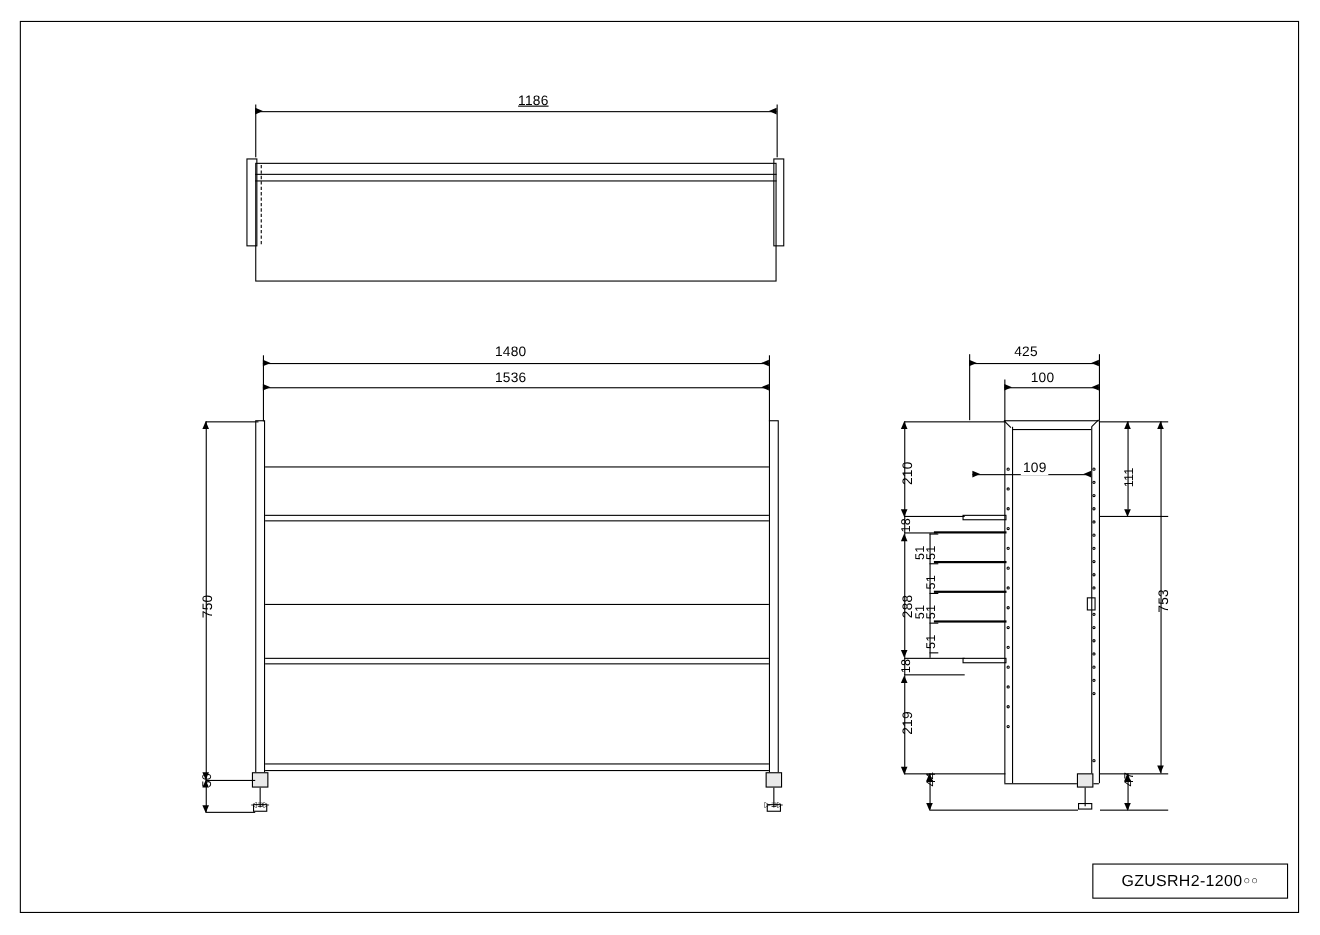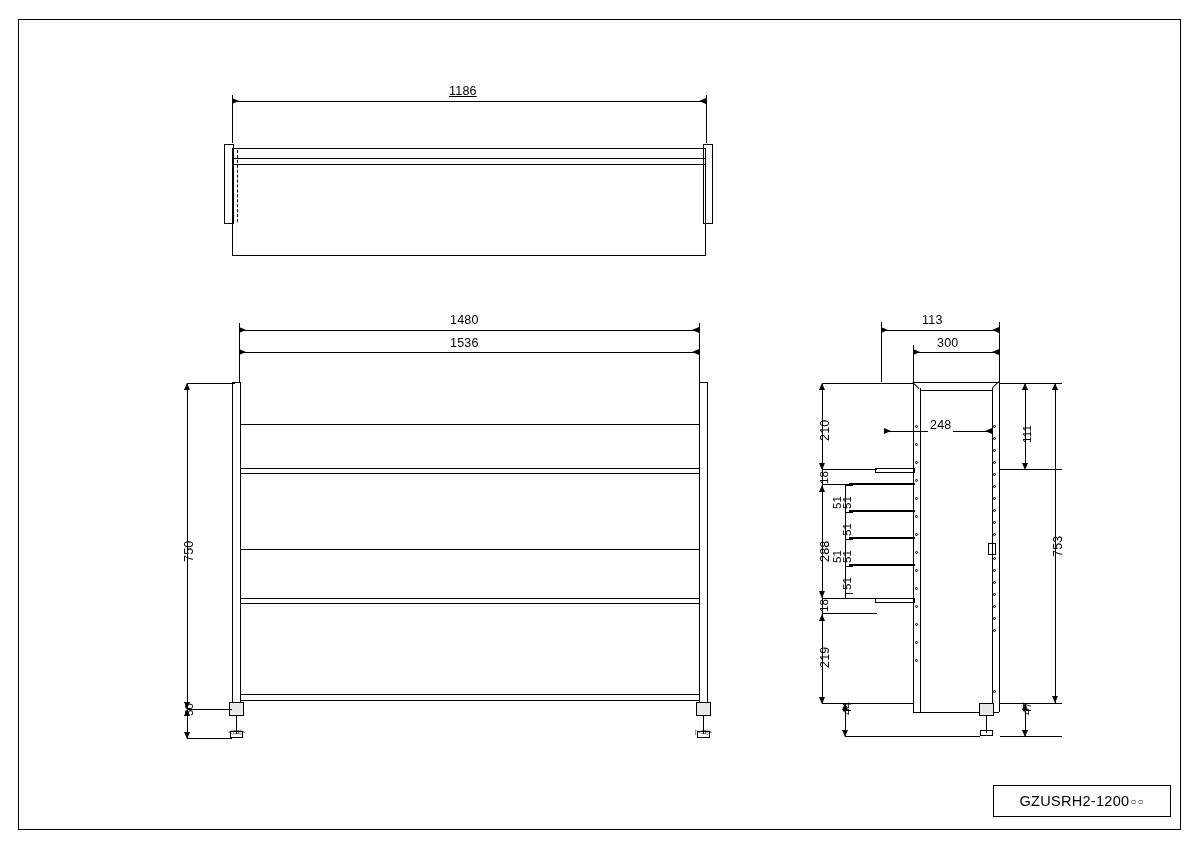--- a/index.html
+++ b/index.html
@@ -120,21 +120,21 @@
 <div id="sheet">
   <div class="frame"></div>
 
   <div>
 
     <div class="ln hl" style="left:232px; top:101px; width:474px;"></div>
     <div class="arrowR" style="left:232px; top:98px;"></div>
     <div class="arrowL" style="left:699px; top:98px;"></div>
     <div class="tick" style="left:232px; top:95px; height:48px;"></div>
     <div class="tick" style="left:706px; top:95px; height:48px;"></div>
-    <div class="dim-txt" style="left:449px; top:84px;text-decoration:underline;">1186</div>
+    <div class="dim-txt" style="left:471px; top:84px;text-decoration:underline;">1186</div>
 
     <div class="box" style="left:232px; top:148px; width:474px; height:108px;"></div>
     <div class="ln hl" style="left:232px; top:158px; width:474px;"></div>
     <div class="ln hl" style="left:232px; top:164px; width:474px;"></div>
 
     <div class="box" style="left:224px; top:144px; width:10px; height:80px;"></div>
     <div class="dashed-v" style="left:237px; top:150px; height:72px;"></div>
 
     <div class="box" style="left:703px; top:144px; width:10px; height:80px;"></div>
   </div>
@@ -191,27 +191,27 @@
     <div class="dim-txt vert small" style="left:183px; top:716px;">50</div>
   </div>
 
   <div>
 
     <div class="ln hl" style="left:881px; top:330px; width:118px;"></div>
     <div class="arrowR" style="left:881px; top:327px;"></div>
     <div class="arrowL" style="left:992px; top:327px;"></div>
     <div class="tick" style="left:881px; top:322px; height:60px;"></div>
     <div class="tick" style="left:999px; top:322px; height:60px;"></div>
-    <div class="dim-txt" style="left:922px; top:313px;">113</div>
+    <div class="dim-txt" style="left:922px; top:313px;">425</div>
 
     <div class="ln hl" style="left:913px; top:352px; width:86px;"></div>
     <div class="arrowR" style="left:913px; top:349px;"></div>
     <div class="arrowL" style="left:992px; top:349px;"></div>
     <div class="tick" style="left:913px; top:345px; height:38px;"></div>
-    <div class="dim-txt" style="left:937px; top:336px;">300</div>
+    <div class="dim-txt" style="left:937px; top:336px;">100</div>
 
     <div class="ln hl" style="left:913px; top:382px; width:86px;"></div>
     <div class="ln hl" style="left:920px; top:390px; width:72px;"></div>
     <div class="ln" style="left:913px; top:382px; width:9px; height:1px; transform:rotate(45deg); transform-origin:left top;"></div>
     <div class="ln" style="left:999px; top:382px; width:9px; height:1px; transform:rotate(135deg); transform-origin:left top;"></div>
 
     <div class="ln vl" style="left:913px; top:382px; height:330px;"></div>
     <div class="ln vl" style="left:920px; top:388px; height:324px;"></div>
 
     <div class="ln vl" style="left:992px; top:388px; height:324px;"></div>
@@ -257,21 +257,21 @@
     <div class="box" style="left:875px; top:468px; width:40px; height:5px;"></div>
     <div class="box" style="left:849px; top:483px; width:66px; height:2px;"></div>
     <div class="box" style="left:849px; top:510px; width:66px; height:2px;"></div>
     <div class="box" style="left:849px; top:537px; width:66px; height:2px;"></div>
     <div class="box" style="left:849px; top:564px; width:66px; height:2px;"></div>
     <div class="box" style="left:875px; top:598px; width:40px; height:5px;"></div>
 
     <div class="ln hl" style="left:884px; top:431px; width:108px;"></div>
     <div class="arrowR" style="left:884px; top:428px;"></div>
     <div class="arrowL" style="left:985px; top:428px;"></div>
-    <div class="dim-txt" style="left:928px; top:418px; background:#fff; padding:0 2px;">248</div>
+    <div class="dim-txt" style="left:928px; top:418px; background:#fff; padding:0 2px;">109</div>
 
     <div class="ln vl" style="left:822px; top:383px; height:87px;"></div>
     <div class="arrowU" style="left:819px; top:383px;"></div>
     <div class="arrowD" style="left:819px; top:463px;"></div>
     <div class="ln hl" style="left:822px; top:383px; width:92px;"></div>
     <div class="ln hl" style="left:822px; top:469px; width:55px;"></div>
     <div class="dim-txt vert" style="left:818px; top:441px;">210</div>
 
     <div class="ln vl" style="left:822px; top:469px; height:16px;"></div>
     <div class="ln hl" style="left:822px; top:484px; width:30px;"></div>

